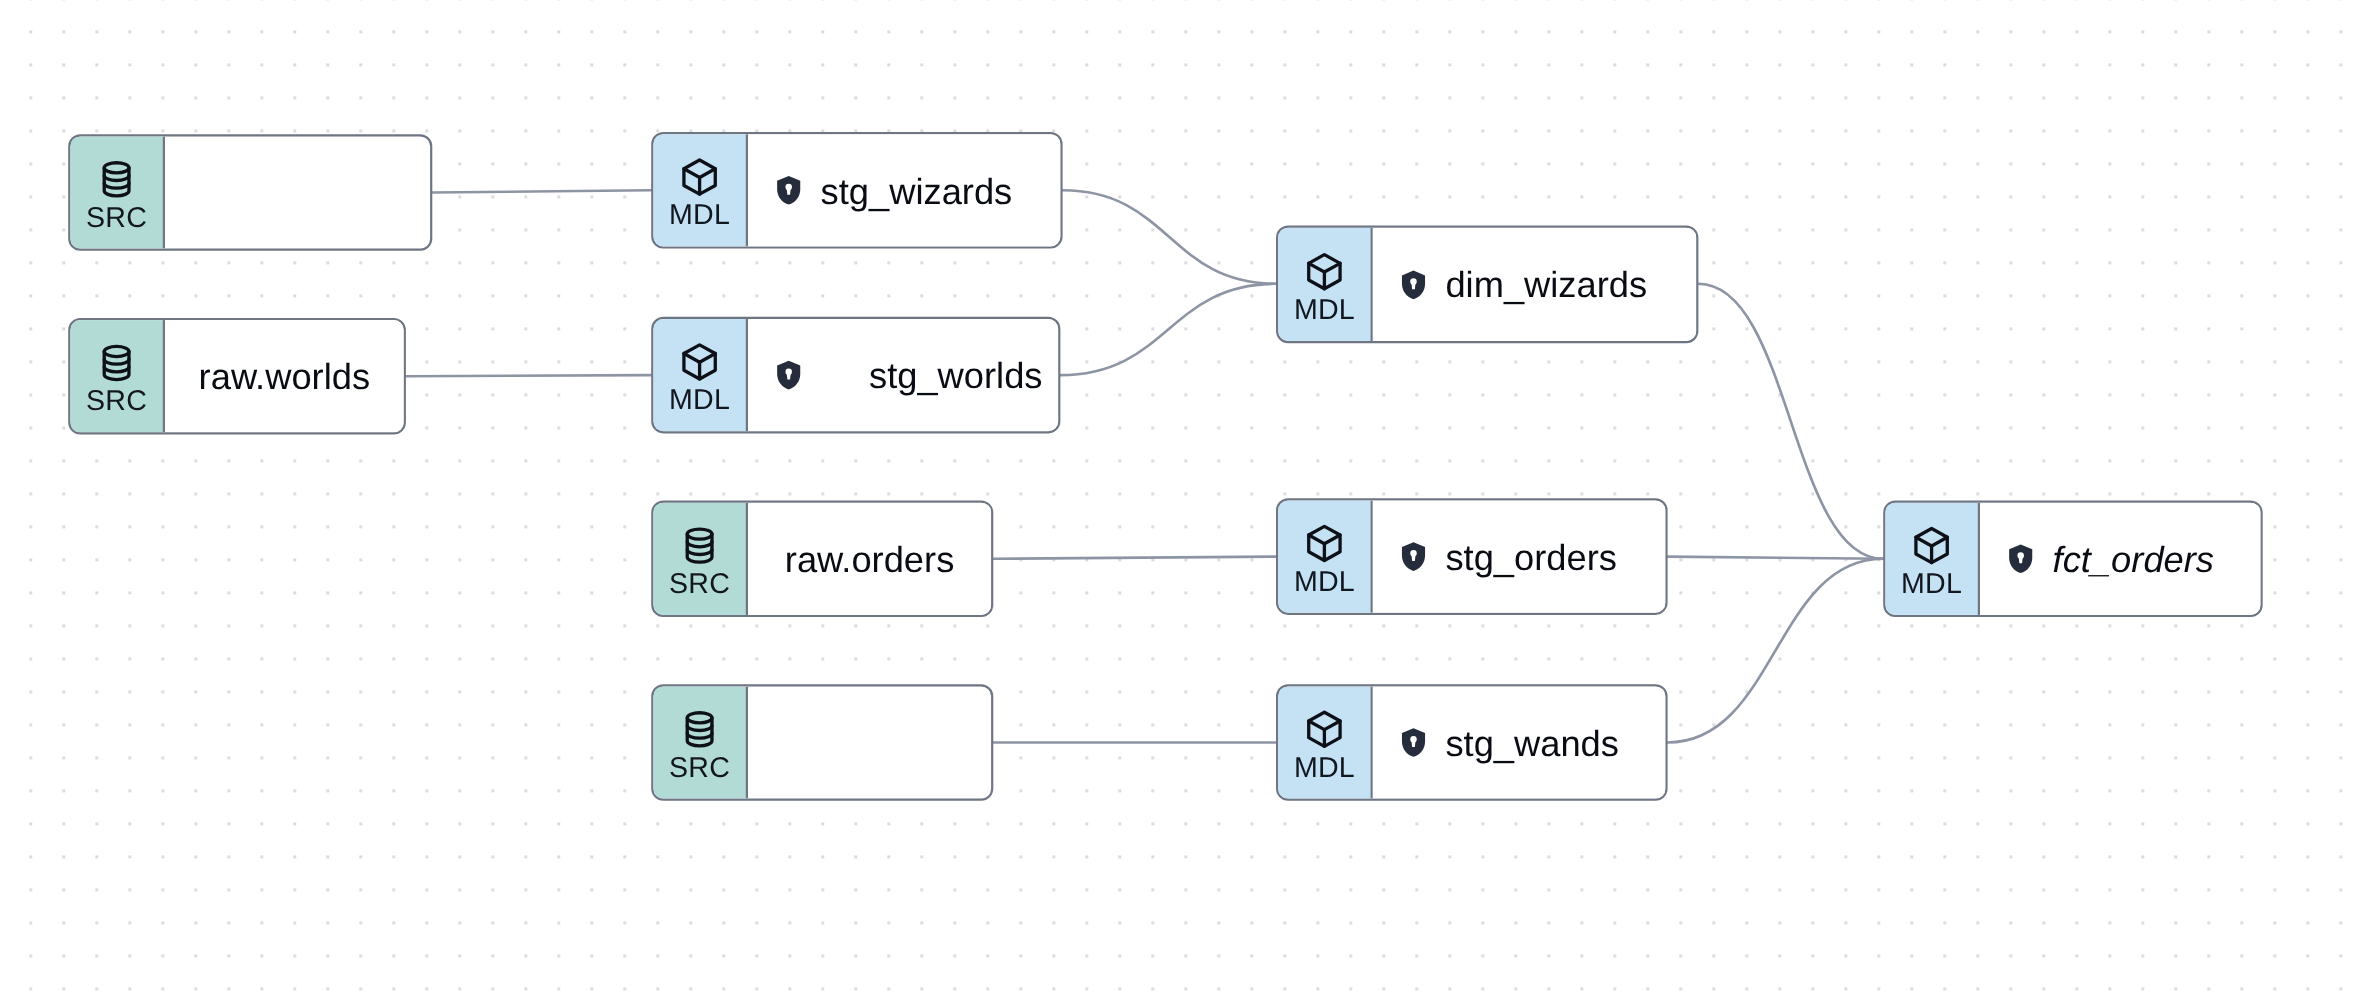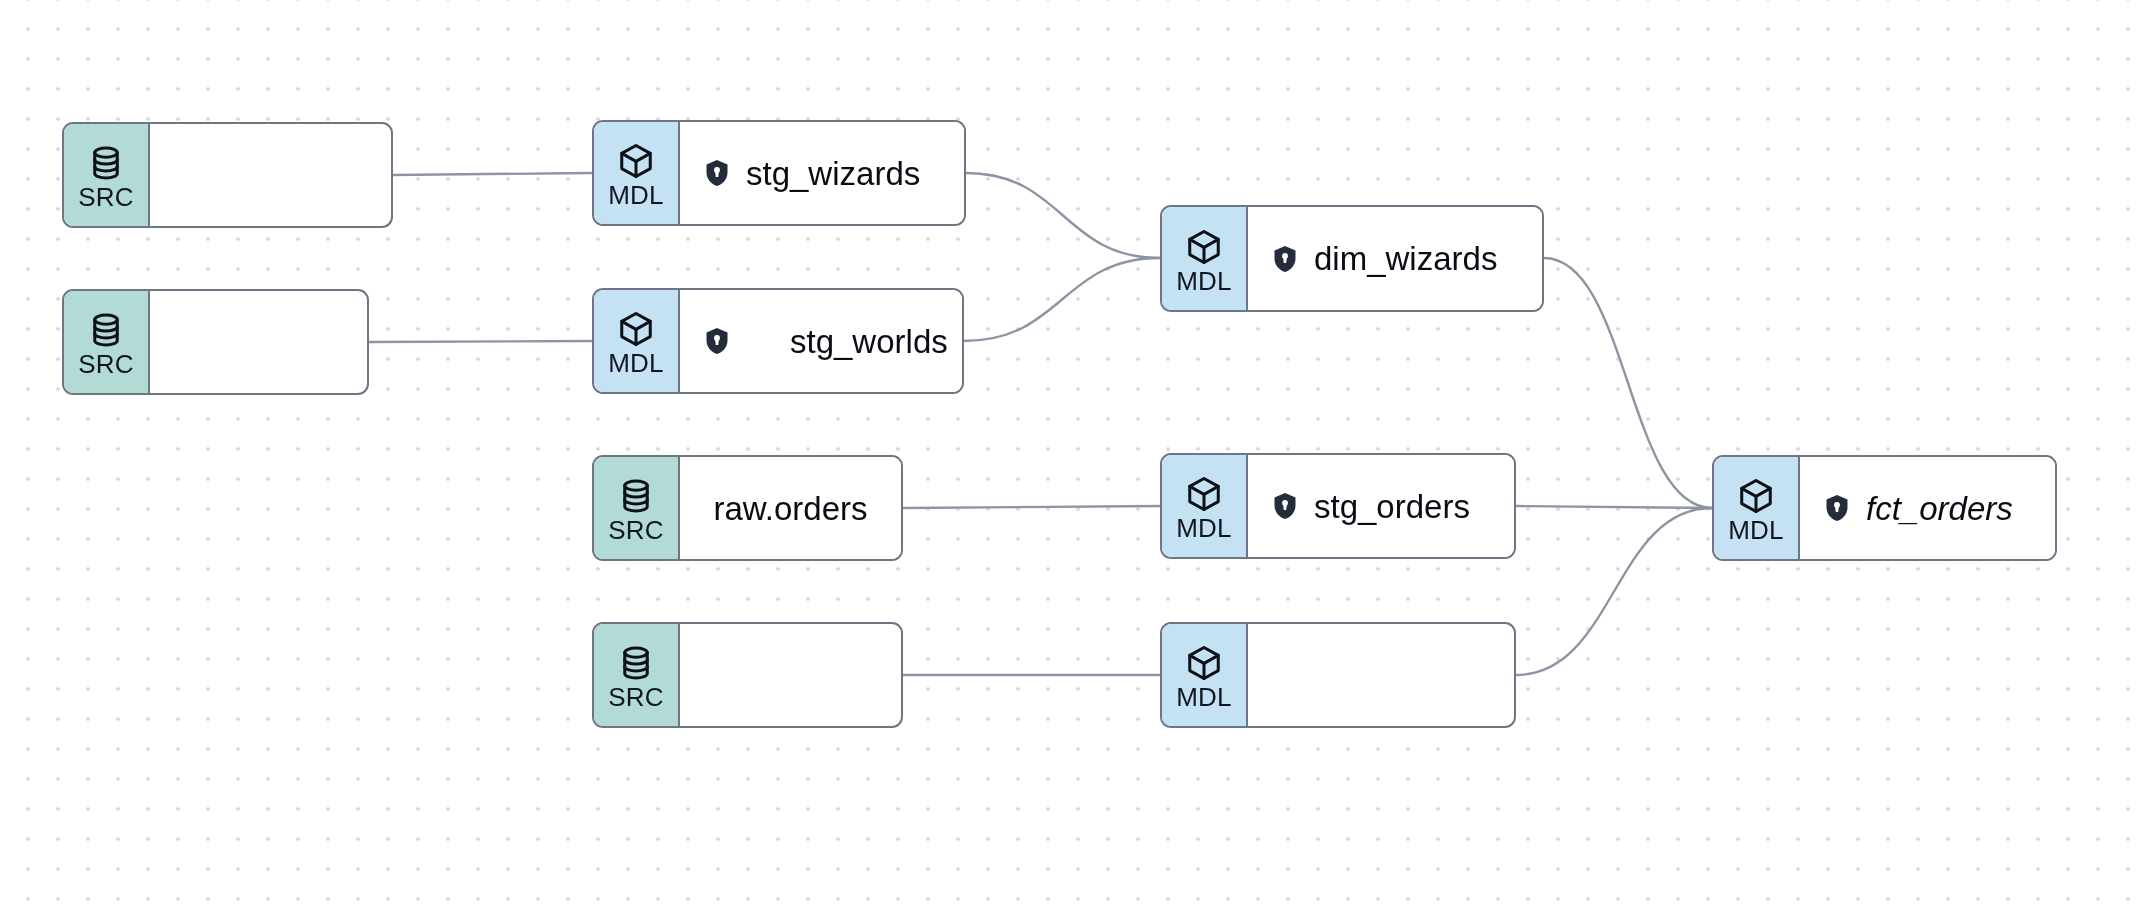--- a/index.html
+++ b/index.html
@@ -142,20 +142,23 @@
       <div class="node" style="left: 62px; top: 289px; width: 307px; height: 106px; border-color: rgb(110, 117, 131);">
         <div class="node-badge badge-src" style="background: rgb(179, 219, 214); border-right-color: rgb(110, 117, 131);">
           <span class="badge-icon"><svg width="38" height="38" viewBox="0 0 24 24" fill="none" stroke="#0d1117" stroke-width="1.9" stroke-linecap="round" stroke-linejoin="round">
               <ellipse cx="12" cy="5.4" rx="7.1" ry="2.9"></ellipse>
               <path d="M4.9 5.4v13.2c0 1.6 3.2 2.9 7.1 2.9s7.1-1.3 7.1-2.9V5.4"></path>
               <path d="M4.9 9.8c0 1.6 3.2 2.9 7.1 2.9s7.1-1.3 7.1-2.9"></path>
               <path d="M4.9 14.2c0 1.6 3.2 2.9 7.1 2.9s7.1-1.3 7.1-2.9"></path>
             </svg></span>
           <span class="badge-label">SRC</span>
         </div>
+        <div class="node-body">
+          <span class="node-label" style="color: rgb(9, 12, 18);">raw.worlds</span>
+        </div>
       </div>
       <div class="node" style="left: 592px; top: 455px; width: 311px; height: 106px; border-color: rgb(110, 117, 131);">
         <div class="node-badge badge-src" style="background: rgb(179, 219, 214); border-right-color: rgb(110, 117, 131);">
           <span class="badge-icon"><svg width="38" height="38" viewBox="0 0 24 24" fill="none" stroke="#0d1117" stroke-width="1.9" stroke-linecap="round" stroke-linejoin="round">
               <ellipse cx="12" cy="5.4" rx="7.1" ry="2.9"></ellipse>
               <path d="M4.9 5.4v13.2c0 1.6 3.2 2.9 7.1 2.9s7.1-1.3 7.1-2.9V5.4"></path>
               <path d="M4.9 9.8c0 1.6 3.2 2.9 7.1 2.9s7.1-1.3 7.1-2.9"></path>
               <path d="M4.9 14.2c0 1.6 3.2 2.9 7.1 2.9s7.1-1.3 7.1-2.9"></path>
             </svg></span>
           <span class="badge-label">SRC</span>
@@ -231,20 +234,28 @@
       </div>
       <div class="node" style="left: 1160px; top: 622px; width: 356px; height: 106px; border-color: rgb(110, 117, 131);">
         <div class="node-badge badge-mdl" style="background: rgb(197, 226, 245); border-right-color: rgb(110, 117, 131);">
           <span class="badge-icon"><svg width="38" height="38" viewBox="0 0 24 24" fill="none" stroke="#0d1117" stroke-width="1.9" stroke-linecap="round" stroke-linejoin="round">
               <path d="M12 2.2 21 7.2v9.6L12 21.8 3 16.8V7.2z"></path>
               <path d="M3 7.2 12 12.2 21 7.2"></path>
               <path d="M12 12.2v9.6"></path>
             </svg></span>
           <span class="badge-label">MDL</span>
         </div>
+        <div class="node-body has-icon">
+          <span class="shield-icon"><svg width="30" height="30" viewBox="0 0 24 24">
+              <path d="M12 1.6 3.6 5.1v6.3c0 5.2 3.6 9.6 8.4 11 4.8-1.4 8.4-5.8 8.4-11V5.1z" fill="#252d3d"></path>
+              <circle cx="12" cy="9.6" r="2.35" fill="#ffffff"></circle>
+              <path d="M10.45 9.8h3.1l-0.55 5.4h-2z" fill="#ffffff"></path>
+            </svg></span>
+          <span class="node-label" style="color: rgb(9, 12, 18);">stg_wands</span>
+        </div>
       </div>
       <div class="node emphasis" style="left: 1160px; top: 205px; width: 384px; height: 107px; border-color: rgb(110, 117, 131);">
         <div class="node-badge badge-mdl" style="background: rgb(197, 226, 245); border-right-color: rgb(110, 117, 131);">
           <span class="badge-icon"><svg width="38" height="38" viewBox="0 0 24 24" fill="none" stroke="#0d1117" stroke-width="1.9" stroke-linecap="round" stroke-linejoin="round">
               <path d="M12 2.2 21 7.2v9.6L12 21.8 3 16.8V7.2z"></path>
               <path d="M3 7.2 12 12.2 21 7.2"></path>
               <path d="M12 12.2v9.6"></path>
             </svg></span>
           <span class="badge-label">MDL</span>
         </div>

